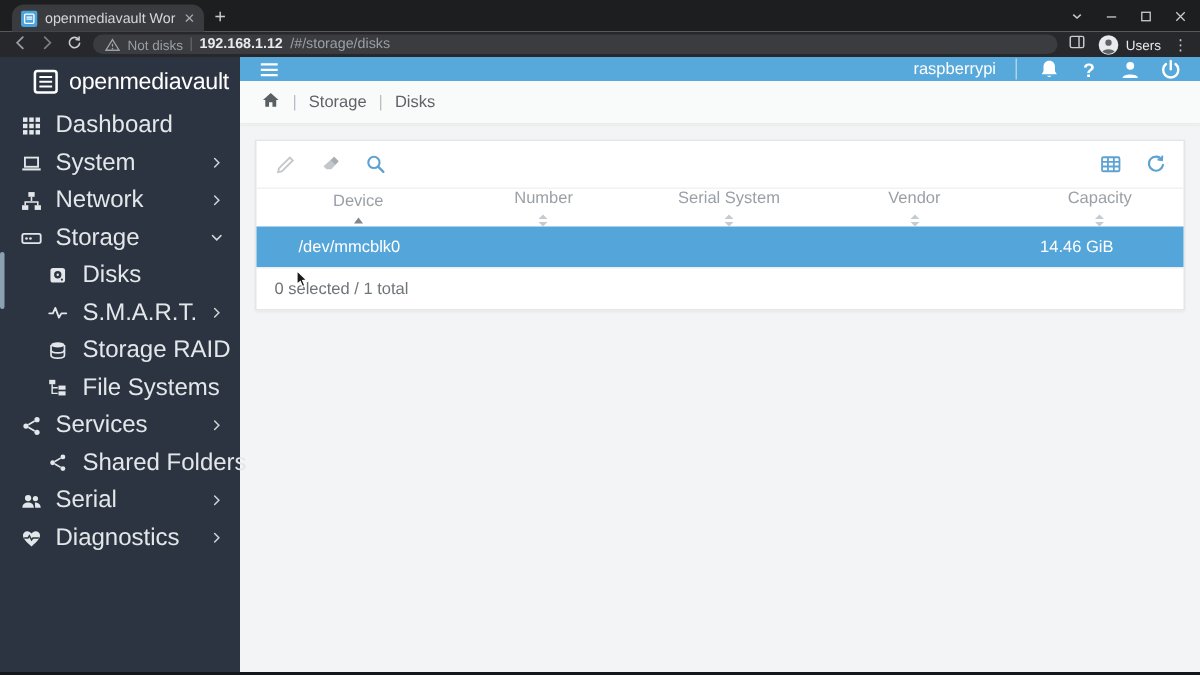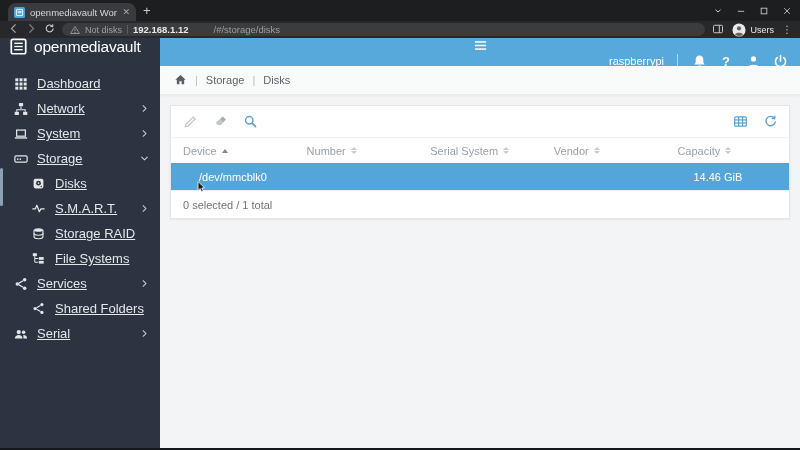--- a/index.html
+++ b/index.html
@@ -18,42 +18,42 @@
   .win-controls svg { display:block; }
 
   .urlbar { position:absolute; top:21px; left:0; right:0; height:17px; background:#26282b;
     display:flex; align-items:center; padding:0 8px; gap:7px; }
   .nav-btn { color:#9aa0a6; font-size:11px; line-height:1; }
   .url-pill { height:13px; flex:1; max-width:655px; background:#3a3c3f; border-radius:7px;
     display:flex; align-items:center; padding:0 8px; gap:5px; }
   .sec-label { font-size:9px; color:#9aa0a6; white-space:nowrap; }
   .pill-div { width:1px; height:9px; background:#5b6065; }
   .url-host { font-size:9.5px; color:#e8eaed; font-weight:bold; white-space:nowrap; }
-  .url-path { font-size:9.5px; color:#9aa0a6; white-space:nowrap;margin-left:20px; }
+  .url-path { font-size:9.5px; color:#9aa0a6; white-space:nowrap; }
   .chrome-right { display:flex; align-items:center; gap:8px; margin-left:auto; }
   .profile-label { font-size:9px; color:#e8eaed; }
   .menu-dots { color:#c9cbce; font-size:10px; letter-spacing:0; }
 
   
   .app { position:absolute; top:38px; left:0; right:0; bottom:0; display:flex; }
 
   .sidebar { width:160px; background:#2b3440; position:relative; flex-shrink:0; }
-  .logo { height:33px; display:flex; padding-left:10px; gap:7px; }
+  .logo { height:33px; display:flex; align-items:center; padding-left:22px; gap:7px; }
   .logo-text { color:#ffffff; font-size:15.5px; letter-spacing:-0.2px; }
   .nav-item { height:25px; display:flex; align-items:center; padding-left:13px; gap:9px; cursor:pointer; }
   .nav-item.child { padding-left:31px; }
   .nav-icon { width:15px; height:15px; display:flex; align-items:center; justify-content:center; flex-shrink:0; }
-  .nav-label { color:#e3e7ea; font-size:13px; white-space:nowrap;text-decoration:underline; }
+  .nav-label { color:#e3e7ea; font-size:16px; white-space:nowrap; }
   .nav-chevron { margin-left:auto; margin-right:11px; color:#cfd4d8; display:flex; }
   .scroll-thumb { position:absolute; left:0; top:130px; width:3px; height:38px;
     background:#8ca2b2; border-radius:2px; }
 
   .main { flex:1; display:flex; flex-direction:column; background:#f3f4f5; min-width:0; }
-  .app-header { height:28px; background:#57a8db; display:flex; align-items:center;
-    padding:0 12px; flex-shrink:0;flex-direction:column; }
+  .app-header { height:16px; background:#57a8db; display:flex; align-items:center;
+    padding:0 12px; flex-shrink:0; }
   .hamburger { display:flex; }
   .hdr-right { margin-left:auto; display:flex; align-items:center; gap:11px; }
   .hostname { color:#ffffff; font-size:11px; }
   .hdr-div { width:1px; height:14px; background:rgba(255,255,255,0.5); margin:0 2px; }
   .hdr-icon { display:flex; align-items:center; justify-content:center; width:16px; height:16px; }
   .help-glyph { color:#fff; font-size:13px; font-weight:bold; }
 
   .breadcrumb { height:29px; background:#f9fafa; display:flex; align-items:center;
     padding-left:14px; gap:8px; font-size:11px; color:#5f6368;
     border-bottom:1px solid #e9ebec; box-shadow:0 1px 2px rgba(0,0,0,0.05); flex-shrink:0; }
@@ -61,21 +61,21 @@
   .crumb { color:#5f6368; }
 
   .content { flex:1; padding:10px; }
   .card { background:#ffffff; border:1px solid #e3e5e7; box-shadow:0 1px 2px rgba(0,0,0,0.06); }
   .toolbar { height:32px; display:flex; align-items:center; padding:0 11px; gap:14px;
     border-bottom:1px solid #f1f2f3; }
   .tb-icon { width:16px; height:16px; display:flex; align-items:center; justify-content:center; }
   .tb-spacer { flex:1; }
 
   .thead { display:grid; grid-template-columns:repeat(5,1fr); height:25px; align-items:center; }
-  .th { display:flex; align-items:center; gap:5px; padding-left:12px; font-size:11px; color:#9aa0a6; }
+  .th { display:flex; align-items:center; gap:5px; padding-left:12px; font-size:11px; color:#9aa0a6;flex-direction:column; }
   .sort-asc { width:0; height:0; border-left:3.5px solid transparent; border-right:3.5px solid transparent;
     border-bottom:4.5px solid #80878d; }
   .sort-both { display:flex; flex-direction:column; gap:1.5px; }
   .sort-both i { display:block; width:0; height:0; border-left:3px solid transparent; border-right:3px solid transparent; }
   .sort-both .up { border-bottom:3.5px solid #c6cbd0; }
   .sort-both .dn { border-top:3.5px solid #c6cbd0; }
 
   .trow { display:grid; grid-template-columns:repeat(5,1fr); height:27px; align-items:center;
     background:#54a5d9; color:#ffffff; font-size:11px; cursor:pointer; }
   .td { padding-left:28px; white-space:nowrap; }
@@ -193,42 +193,42 @@
                 <rect x="11.1" y="11.1" width="3.4" height="3.4"></rect>
               </g>
             </svg>
           </span>
         <span class="nav-label">Dashboard</span>
       </div>
 
       <div class="nav-item">
         <span class="nav-icon">
             <svg width="14" height="14" viewBox="0 0 16 16">
+              <rect x="3" y="3.5" width="10" height="7" fill="none" stroke="#e3e7ea" stroke-width="1.4"></rect>
+              <line x1="1" y1="12.5" x2="15" y2="12.5" stroke="#e3e7ea" stroke-width="1.6"></line>
+            </svg>
+          </span>
+        <span class="nav-label">System</span>
+        <span class="nav-chevron">
+            <svg width="9" height="9" viewBox="0 0 16 16">
+              <path d="M5.5 3 L10.5 8 L5.5 13" fill="none" stroke="#cfd4d8" stroke-width="1.8" stroke-linecap="round"></path>
+            </svg>
+          </span>
+      </div>
+
+      <div class="nav-item">
+        <span class="nav-icon">
+            <svg width="14" height="14" viewBox="0 0 16 16">
               <rect x="5.6" y="1.2" width="4.8" height="3.6" fill="#e3e7ea"></rect>
               <rect x="0.8" y="11.2" width="4.8" height="3.6" fill="#e3e7ea"></rect>
               <rect x="10.4" y="11.2" width="4.8" height="3.6" fill="#e3e7ea"></rect>
               <path d="M8 4.8 V8 M3.2 11.2 V8.8 H12.8 V11.2" fill="none" stroke="#e3e7ea" stroke-width="1.2"></path>
             </svg>
           </span>
         <span class="nav-label">Network</span>
-        <span class="nav-chevron">
-            <svg width="9" height="9" viewBox="0 0 16 16">
-              <path d="M5.5 3 L10.5 8 L5.5 13" fill="none" stroke="#cfd4d8" stroke-width="1.8" stroke-linecap="round"></path>
-            </svg>
-          </span>
-      </div>
-
-      <div class="nav-item">
-        <span class="nav-icon">
-            <svg width="14" height="14" viewBox="0 0 16 16">
-              <rect x="3" y="3.5" width="10" height="7" fill="none" stroke="#e3e7ea" stroke-width="1.4"></rect>
-              <line x1="1" y1="12.5" x2="15" y2="12.5" stroke="#e3e7ea" stroke-width="1.6"></line>
-            </svg>
-          </span>
-        <span class="nav-label">System</span>
         <span class="nav-chevron">
             <svg width="9" height="9" viewBox="0 0 16 16">
               <path d="M5.5 3 L10.5 8 L5.5 13" fill="none" stroke="#cfd4d8" stroke-width="1.8" stroke-linecap="round"></path>
             </svg>
           </span>
       </div>
 
       <div class="nav-item">
         <span class="nav-icon">
             <svg width="14" height="14" viewBox="0 0 16 16">
@@ -333,20 +333,34 @@
             </svg>
           </span>
         <span class="nav-label">Serial</span>
         <span class="nav-chevron">
             <svg width="9" height="9" viewBox="0 0 16 16">
               <path d="M5.5 3 L10.5 8 L5.5 13" fill="none" stroke="#cfd4d8" stroke-width="1.8" stroke-linecap="round"></path>
             </svg>
           </span>
       </div>
 
+      <div class="nav-item">
+        <span class="nav-icon">
+            <svg width="14" height="14" viewBox="0 0 16 16">
+              <path d="M8 14 C3.5 10.3 1.5 8 1.5 5.6 C1.5 3.8 3 2.4 4.8 2.4 C6.1 2.4 7.3 3.1 8 4.2 C8.7 3.1 9.9 2.4 11.2 2.4 C13 2.4 14.5 3.8 14.5 5.6 C14.5 8 12.5 10.3 8 14 Z" fill="#e3e7ea"></path>
+              <path d="M2.4 7.6 h3 l1-1.7 1.6 3.2 1.1-1.5 h4.5" fill="none" stroke="#2b3440" stroke-width="1.1"></path>
+            </svg>
+          </span>
+        <span class="nav-label">Diagnostics</span>
+        <span class="nav-chevron">
+            <svg width="9" height="9" viewBox="0 0 16 16">
+              <path d="M5.5 3 L10.5 8 L5.5 13" fill="none" stroke="#cfd4d8" stroke-width="1.8" stroke-linecap="round"></path>
+            </svg>
+          </span>
+      </div>
 
       <div class="scroll-thumb"></div>
     </div>
 
     <div class="main">
       <div class="app-header">
         <span class="hamburger">
             <svg width="15" height="15" viewBox="0 0 16 16">
               <g stroke="#fff" stroke-width="1.6">
                 <line x1="2" y1="4.2" x2="14" y2="4.2"></line>

